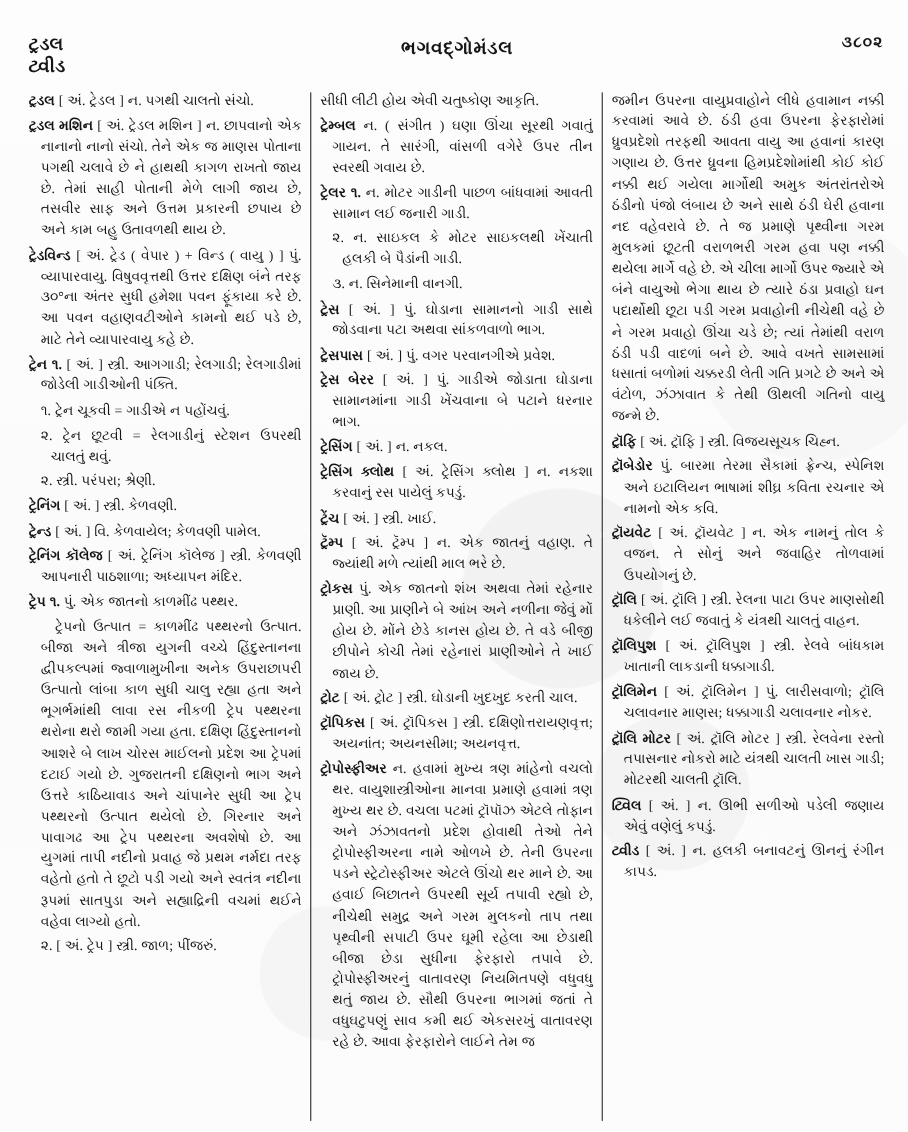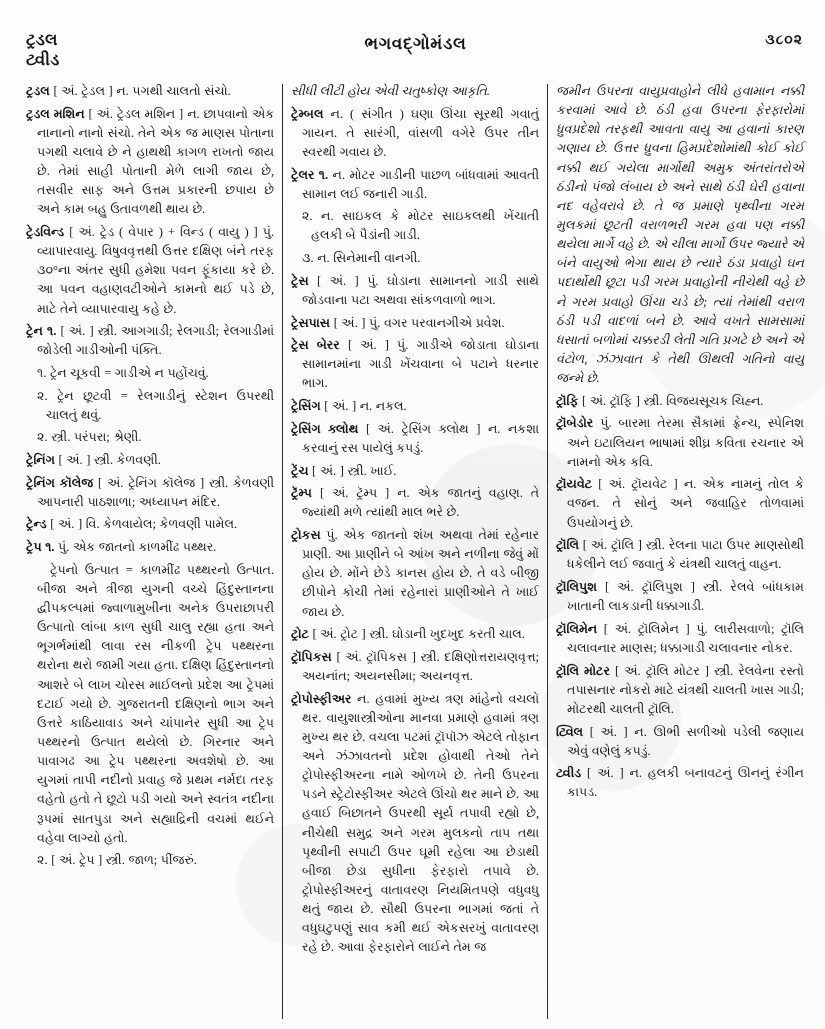--- a/index.html
+++ b/index.html
@@ -123,21 +123,20 @@
     padding-left: 20px;
     text-indent: -9px;
   }
   .entry.cont {
     padding-left: 11px;
     text-indent: 13px;
   }
   .entry.run {
     padding-left: 0;
     text-indent: 0;
-    font-style: italic;
   }
   .hw {
     font-weight: bold;
   }
 </style>
 </head>
 <body>
 
 <div class="page">
   <div class="page-inner">
@@ -154,22 +153,22 @@
     <div class="columns">
       <div class="col sep-right">
           <p class="entry"><span class="hw">ટ્રડલ</span> <span>[ અં. ટ્રેડલ ] ન. પગથી ચાલતો સંચો.</span></p>
           <p class="entry"><span class="hw">ટ્રડલ મશિન</span> <span>[ અં. ટ્રેડલ મશિન ] ન. છાપવાનો એક નાનાનો નાનો સંચો. તેને એક જ માણસ પોતાના પગથી ચલાવે છે ને હાથથી કાગળ રાખતો જાય છે. તેમાં સાહી પોતાની મેળે લાગી જાય છે, તસવીર સાફ અને ઉત્તમ પ્રકારની છપાય છે અને કામ બહુ ઉતાવળથી થાય છે.</span></p>
           <p class="entry"><span class="hw">ટ્રેડવિન્ડ</span> <span>[ અં. ટ્રેડ ( વેપાર ) + વિન્ડ ( વાયુ ) ] પું. વ્યાપારવાયુ. વિષુવવૃત્તથી ઉત્તર દક્ષિણ બંને તરફ ૩૦°ના અંતર સુધી હમેશા પવન ફૂંકાયા કરે છે. આ પવન વહાણવટીઓને કામનો થઈ પડે છે, માટે તેને વ્યાપારવાયુ કહે છે.</span></p>
           <p class="entry"><span class="hw">ટ્રેન ૧.</span> <span>[ અં. ] સ્ત્રી. આગગાડી; રેલગાડી; રેલગાડીમાં જોડેલી ગાડીઓની પંક્તિ.</span></p>
           <p class="entry sub"><span>૧. ટ્રેન ચૂકવી = ગાડીએ ન પહોંચવું.</span></p>
           <p class="entry sub"><span>૨. ટ્રેન છૂટવી = રેલગાડીનું સ્ટેશન ઉપરથી ચાલતું થવું.</span></p>
           <p class="entry sub"><span>૨. સ્ત્રી. પરંપરા; શ્રેણી.</span></p>
           <p class="entry"><span class="hw">ટ્રેનિંગ</span> <span>[ અં. ] સ્ત્રી. કેળવણી.</span></p>
+          <p class="entry"><span class="hw">ટ્રેન્ડ</span> <span>[ અં. ] વિ. કેળવાયેલ; કેળવણી પામેલ.</span></p>
           <p class="entry"><span class="hw">ટ્રેનિંગ કૉલેજ</span> <span>[ અં. ટ્રેનિંગ કૉલેજ ] સ્ત્રી. કેળવણી આપનારી પાઠશાળા; અધ્યાપન મંદિર.</span></p>
-          <p class="entry"><span class="hw">ટ્રેન્ડ</span> <span>[ અં. ] વિ. કેળવાયેલ; કેળવણી પામેલ.</span></p>
           <p class="entry"><span class="hw">ટ્રેપ ૧.</span> <span>પું. એક જાતનો કાળમીંઢ પથ્થર.</span></p>
           <p class="entry cont"><span>ટ્રેપનો ઉત્પાત = કાળમીંઢ પથ્થરનો ઉત્પાત. બીજા અને ત્રીજા યુગની વચ્ચે હિંદુસ્તાનના દ્વીપકલ્પમાં જ્વાળામુખીના અનેક ઉપરાછાપરી ઉત્પાતો લાંબા કાળ સુધી ચાલુ રહ્યા હતા અને ભૂગર્ભમાંથી લાવા રસ નીકળી ટ્રેપ પથ્થરના થરોના થરો જામી ગયા હતા. દક્ષિણ હિંદુસ્તાનનો આશરે બે લાખ ચોરસ માઈલનો પ્રદેશ આ ટ્રેપમાં દટાઈ ગયો છે. ગુજરાતની દક્ષિણનો ભાગ અને ઉત્તરે કાઠિયાવાડ અને ચાંપાનેર સુધી આ ટ્રેપ પથ્થરનો ઉત્પાત થયેલો છે. ગિરનાર અને પાવાગઢ આ ટ્રેપ પથ્થરના અવશેષો છે. આ યુગમાં તાપી નદીનો પ્રવાહ જે પ્રથમ નર્મદા તરફ વહેતો હતો તે છૂટો પડી ગયો અને સ્વતંત્ર નદીના રૂપમાં સાતપુડા અને સહ્યાદ્રિની વચમાં થઈને વહેવા લાગ્યો હતો.</span></p>
           <p class="entry sub"><span>૨. [ અં. ટ્રેપ ] સ્ત્રી. જાળ; પીંજરું.</span></p>
           <div class="nick" style="top: 118px; height: 7px;"></div>
           <div class="nick" style="top: 402px; height: 5px;"></div>
           <div class="nick" style="top: 690px; height: 6px;"></div>
           <div class="nick" style="top: 905px; height: 5px;"></div>
         </div>
       <div class="col sep-right">
           <p class="entry run"><span>સીધી લીટી હોય એવી ચતુષ્કોણ આકૃતિ.</span></p>

